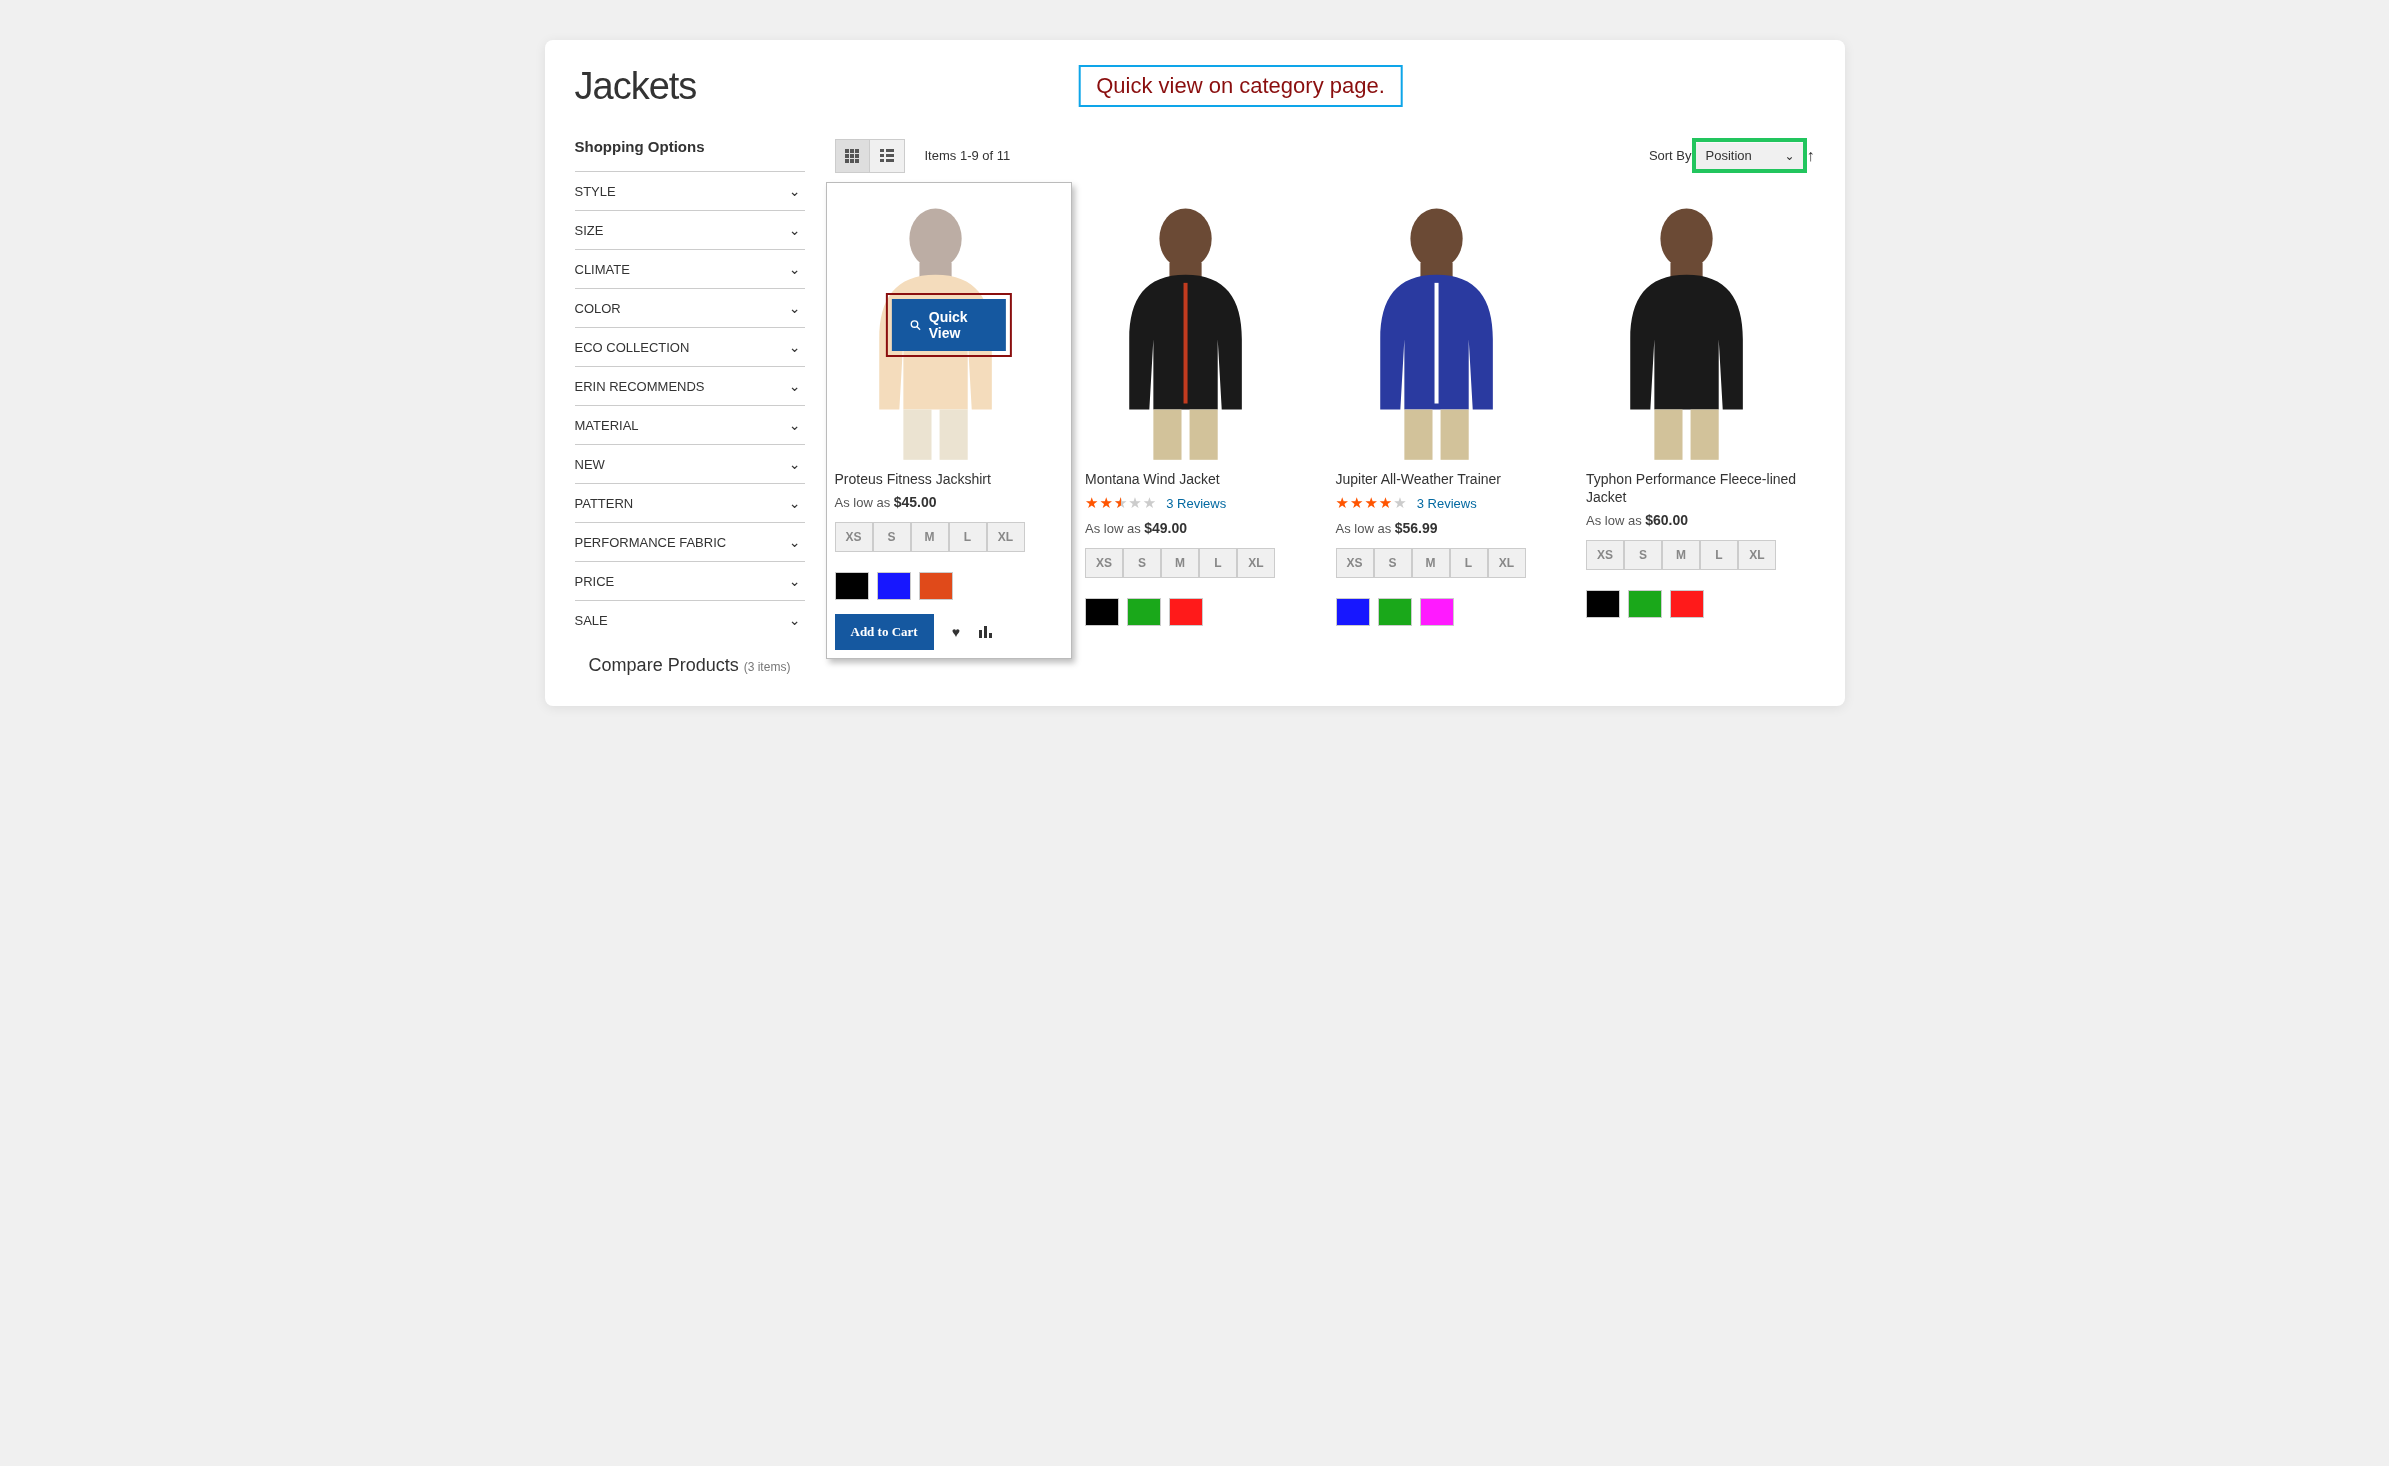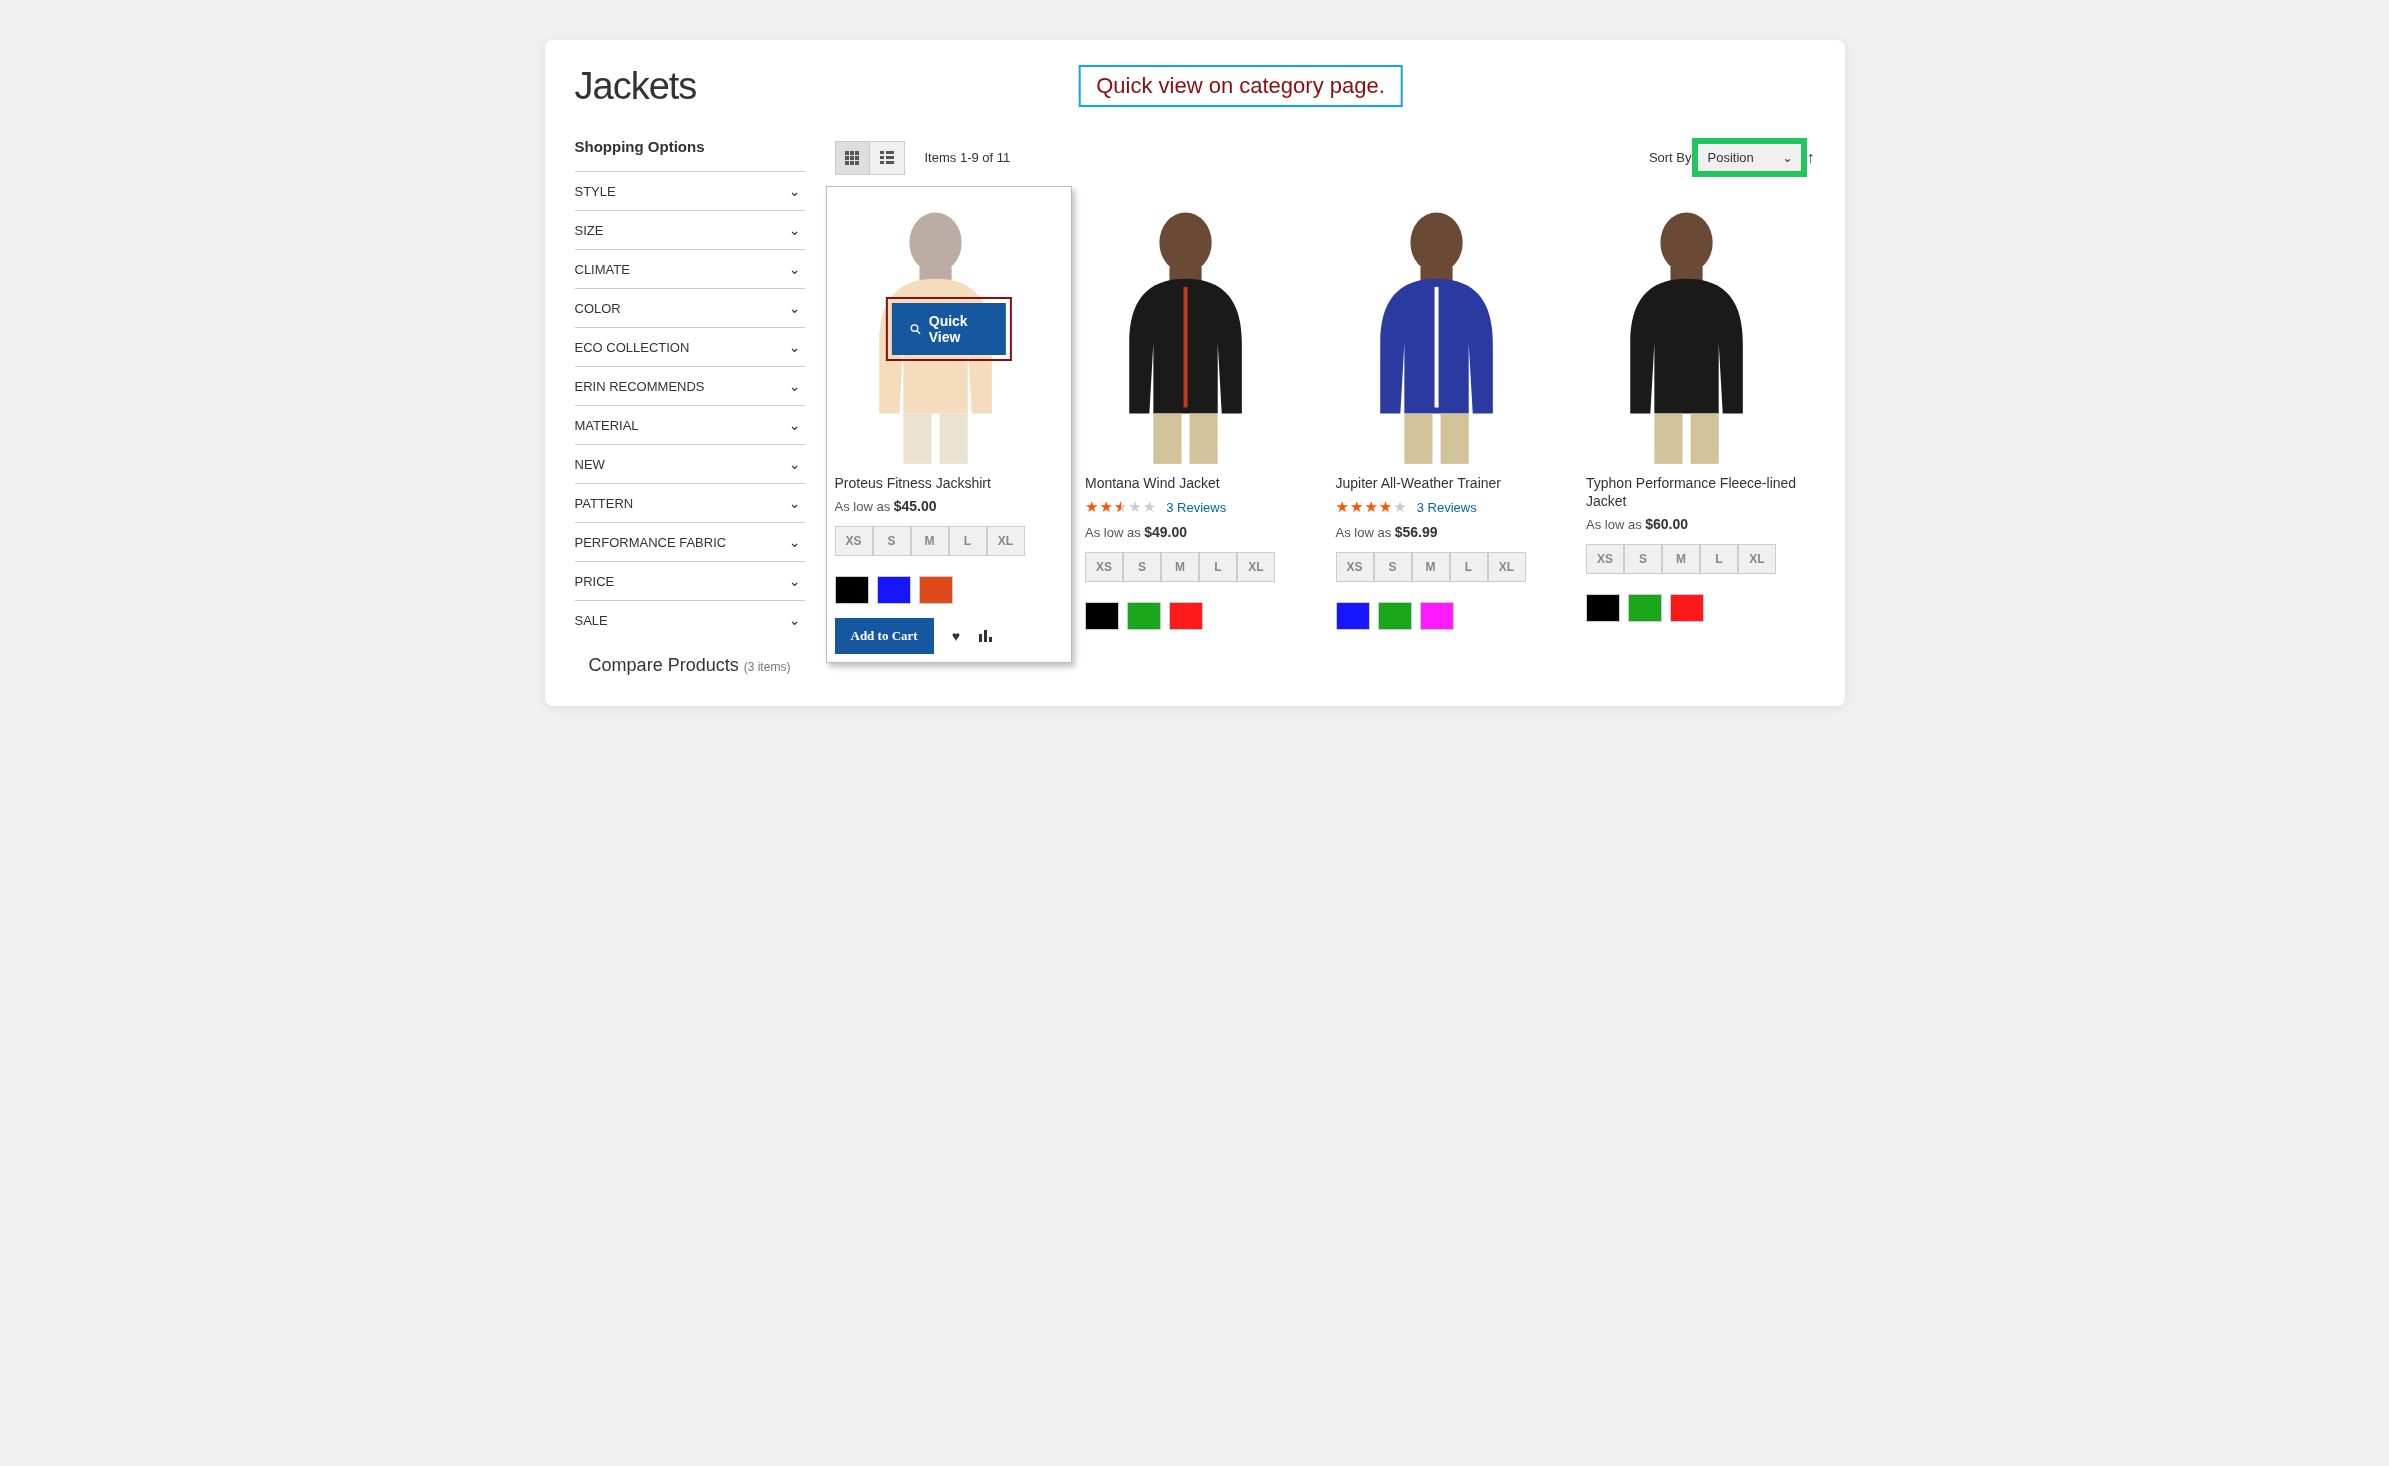--- a/index.html
+++ b/index.html
@@ -102,21 +102,21 @@
   .list-icon {
     width: 14px; height: 14px;
     display: grid; grid-template-columns: 4px 1fr; grid-template-rows: repeat(3,1fr); gap: 2px;
   }
   .list-icon span { background: #555; }
   .toolbar-amount { margin-left: 20px; font-size: 13px; color: #333; }
   .toolbar-right { margin-left: auto; display: flex; align-items: center; }
   .sort-label { font-size: 13px; }
   .sort-select {
     position: relative;
-    border: 6px solid #22c55e;
+    border: 4px solid #22c55e;
     background: #f0f0f0;
     padding: 6px 30px 6px 10px;
     font-size: 13px;
     min-width: 115px;
     cursor: pointer;
     box-shadow: inset 0 1px 0 rgba(255,255,255,.6);
   }
   .sort-select .chev {
     position: absolute; right: 8px; top: 50%; transform: translateY(-50%);
     font-size: 12px;

